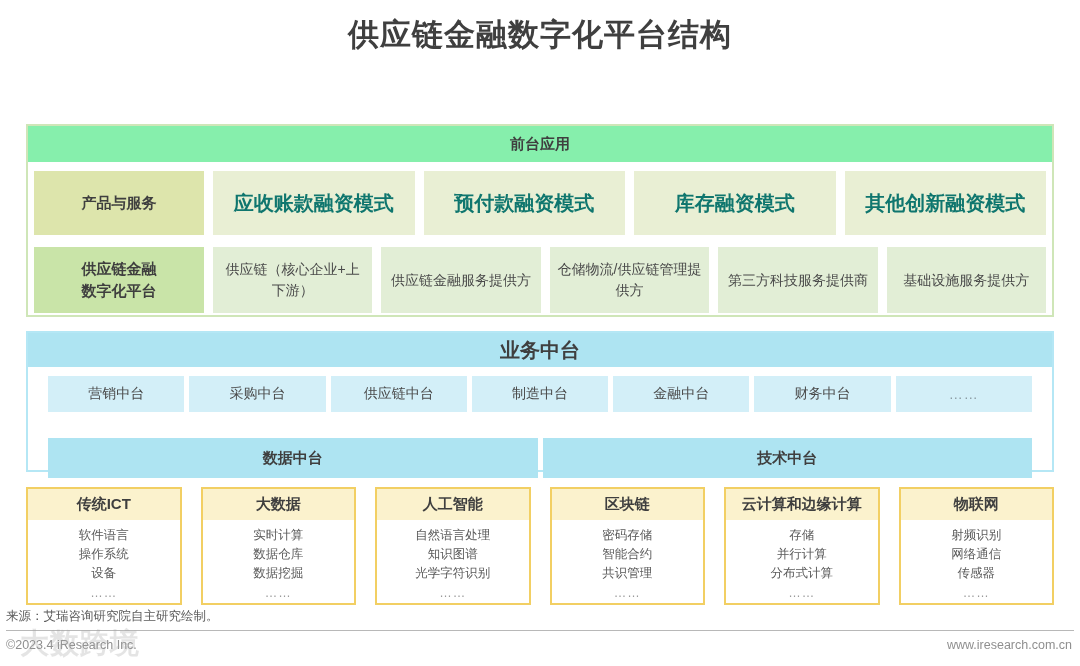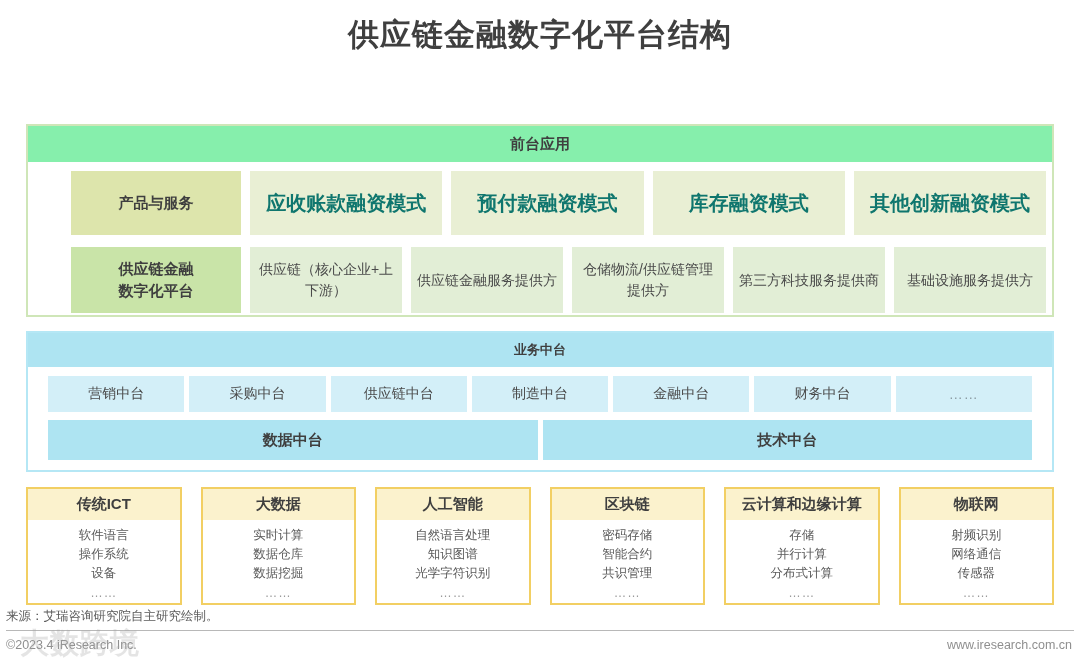--- a/index.html
+++ b/index.html
@@ -67,21 +67,20 @@
     width: 170px;
     flex: 0 0 170px;
     display: flex;
     align-items: center;
     justify-content: center;
     text-align: center;
     font-size: 15px;
     font-weight: bold;
     color: #3f3f3f;
     line-height: 1.45;
-    margin-left: 37px;
   }
   .label-olive { background: #dde5ac; }
   .label-green { background: #c9e4a8; }
 
   .green-cell {
     flex: 1 1 0;
     display: flex;
     align-items: center;
     justify-content: center;
     text-align: center;
@@ -109,31 +108,31 @@
     height: 141px;
     border: 2px solid #b5e7f5;
     background: #ffffff;
   }
   .blue-header {
     height: 34px;
     background: #aee4f2;
     display: flex;
     align-items: center;
     justify-content: center;
-    font-size: 13px;
+    font-size: 20px;
     font-weight: bold;
     color: #3f3f3f;
   }
   .blue-row {
     display: flex;
     padding: 0 20px;
     gap: 5px;
   }
   .blue-row-1 { margin-top: 9px; height: 36px; }
-  .blue-row-2 { margin-top: 8px; height: 40px; }
+  .blue-row-2 { margin-top: 26px; height: 40px; }
 
   .blue-cell {
     flex: 1 1 0;
     background: #d3eff8;
     display: flex;
     align-items: center;
     justify-content: center;
     font-size: 14px;
     color: #4a4a4a;
   }

